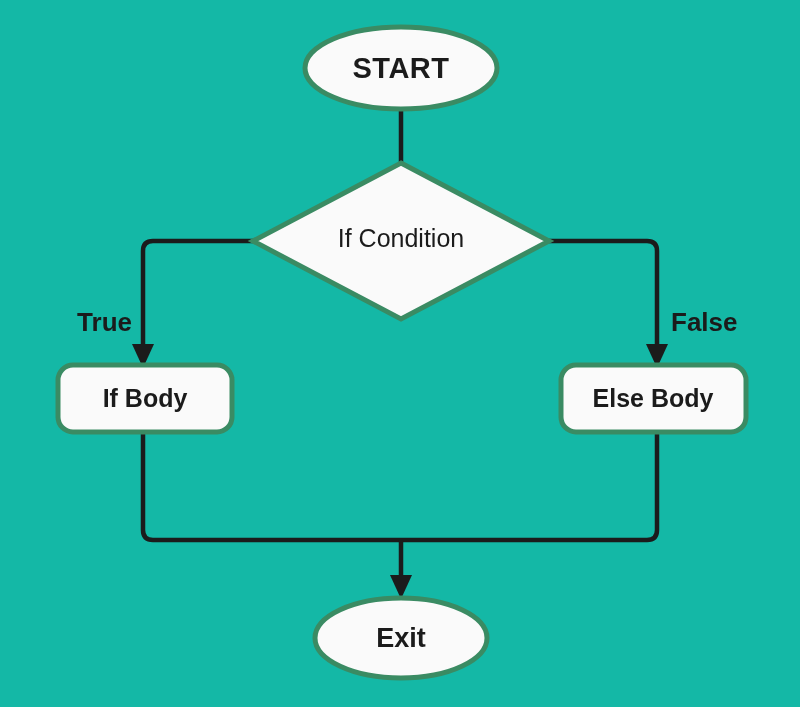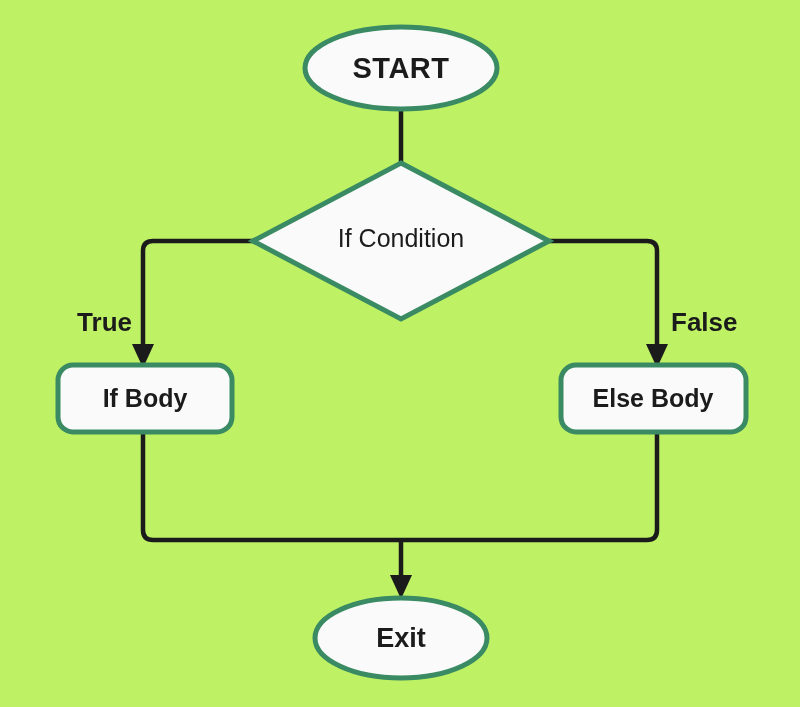--- a/index.html
+++ b/index.html
@@ -10,21 +10,21 @@
     width: 800px;
     height: 707px;
     background: #f5f5f5;
     font-family: "Liberation Sans", sans-serif;
     overflow: hidden;
   }
   #flowchart-canvas {
     position: relative;
     width: 800px;
     height: 707px;
-    background: #bef264;
+    background: #14b8a6;
   }
   svg.diagram {
     display: block;
     width: 800px;
     height: 707px;
   }
   .node-shape {
     fill: #fafafa;
   }
   .node-label {

